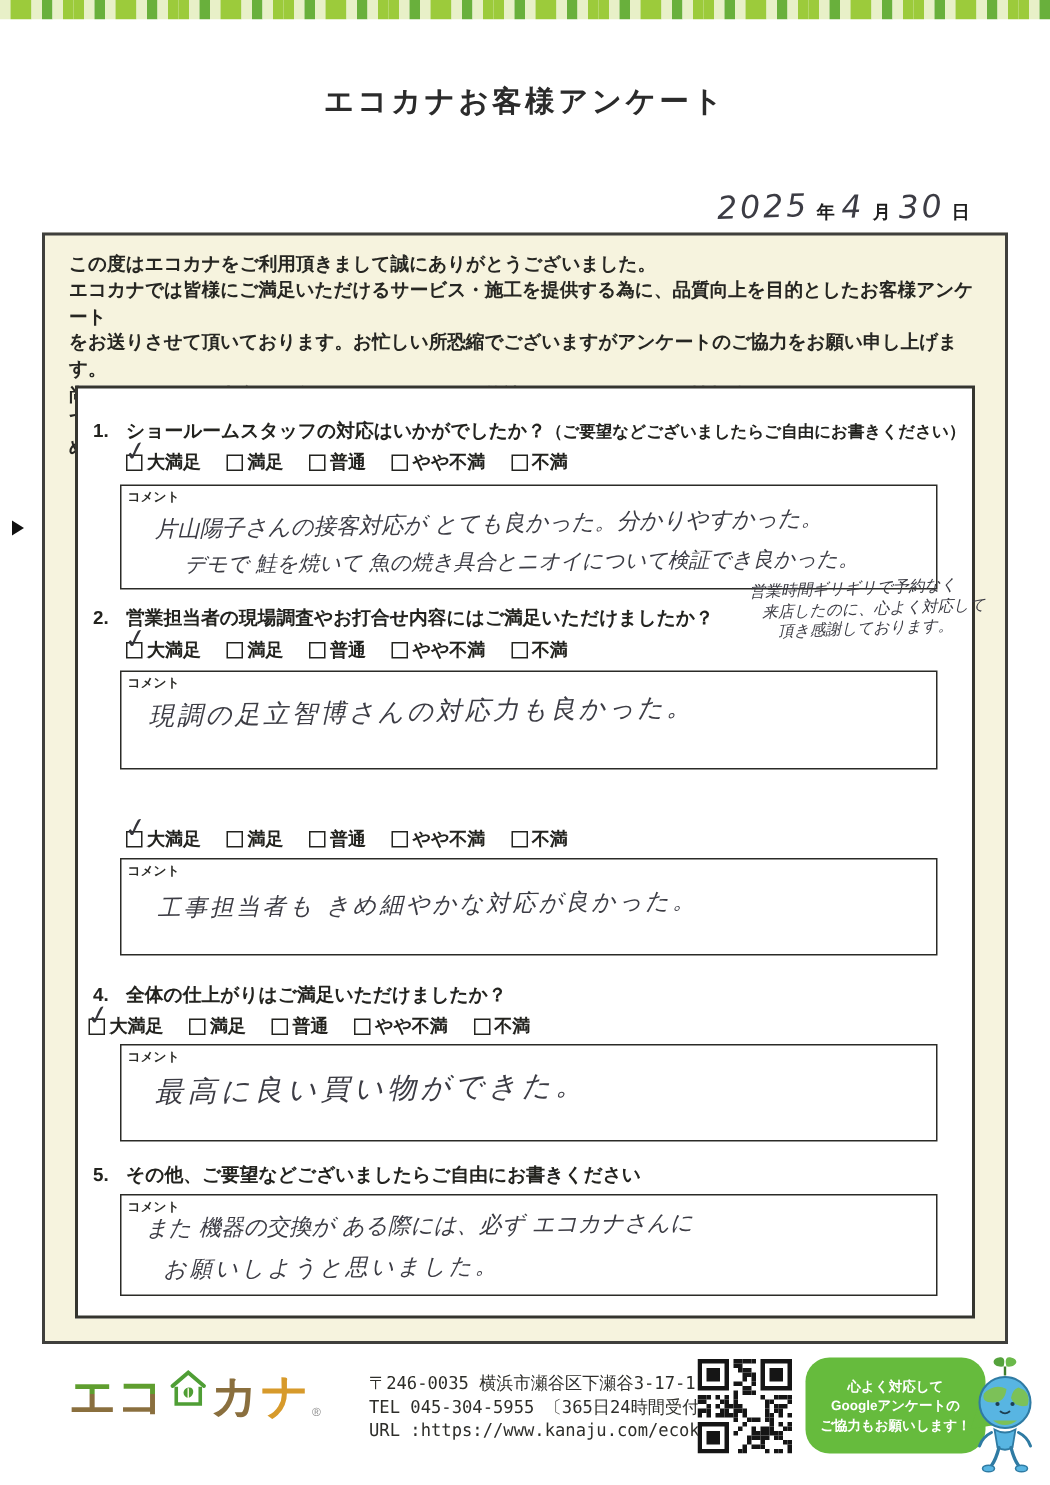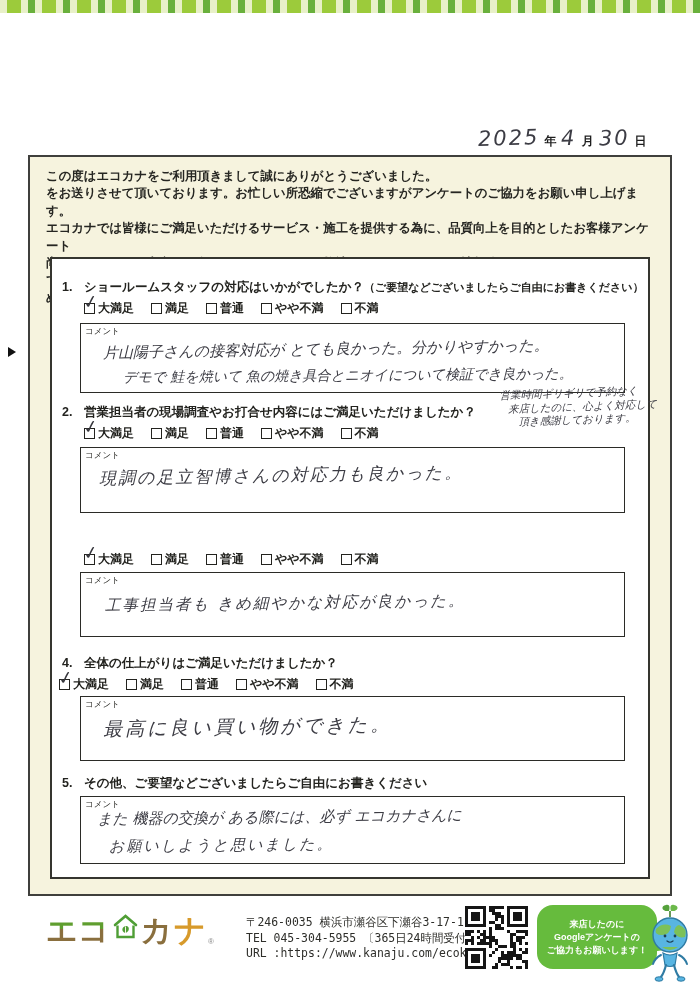--- a/index.html
+++ b/index.html
@@ -36,21 +36,21 @@
   .cb-row{position:absolute;left:32px;display:flex;gap:17px;}
   .cb-row.shift-left{left:7px;}
   .cb-item{display:flex;align-items:center;}
   .cb-box{position:relative;display:inline-block;width:11px;height:11px;box-sizing:border-box;
           border:1.8px solid #23231f;background:#fff;}
   .tick{position:absolute;left:-2px;top:-11px;font-size:18px;font-style:italic;color:#35353b;
         transform:rotate(-10deg);line-height:1;}
   .cb-label{font-size:12px;font-weight:600;margin-left:3px;color:#23231f;}
   .comment-box{position:absolute;left:28px;width:545px;box-sizing:border-box;
                border:1.6px solid #2b2b27;background:#fff;}
-  .comment-label{position:absolute;left:4px;top:2px;font-size:8.5px;font-weight:400;color:#2b2b27;}
+  .comment-label{position:absolute;left:4px;top:2px;font-size:8.5px;font-weight:700;color:#2b2b27;}
   .hw-line{position:absolute;white-space:nowrap;line-height:1.2;}
   
   .margin-note{position:absolute;left:500px;top:386px;width:170px;font-size:10.5px;line-height:13.5px;
                transform:rotate(-2deg);}
   .margin-note div:nth-child(2){padding-left:8px;}
   .margin-note div:nth-child(3){padding-left:18px;}
   
   .logo{position:absolute;left:30px;top:906px;width:200px;text-align:center;}
   .logo-row{display:flex;align-items:flex-end;justify-content:center;gap:2px;height:40px;}
   .logo-char{font-size:31px;font-weight:bold;line-height:1;}
@@ -172,37 +172,38 @@
       <span style="width: 7px; background: rgb(156, 203, 59);"></span>
       <span style="width: 7px; background: rgb(232, 240, 200);"></span>
       <span style="width: 7px; background: rgb(105, 176, 60);"></span>
       <span style="width: 7px; background: rgb(232, 240, 200);"></span>
       <span style="width: 7px; background: rgb(156, 203, 59);"></span>
       <span style="width: 7px; background: rgb(156, 203, 59);"></span>
       <span style="width: 7px; background: rgb(232, 240, 200);"></span>
       <span style="width: 7px; background: rgb(105, 176, 60);"></span>
     </div>
 
+  <div class="title">エコカナお客様アンケート</div>
 
   <div class="date-line">
     <span class="date-num hw">2025</span>
     <span class="date-unit">年</span>
     <span class="date-num hw">4</span>
     <span class="date-unit">月</span>
     <span class="date-num hw">30</span>
     <span class="date-unit">日</span>
   </div>
 
   <div class="edge-arrow"></div>
 
   <div class="outer-box">
     <div class="intro">
       <div>この度はエコカナをご利用頂きまして誠にありがとうございました。</div>
+      <div>エコカナでは皆様にご満足いただけるサービス・施工を提供する為に、品質向上を目的としたお客様アンケート</div>
       <div>をお送りさせて頂いております。お忙しい所恐縮でございますがアンケートのご協力をお願い申し上げます。</div>
-      <div>エコカナでは皆様にご満足いただけるサービス・施工を提供する為に、品質向上を目的としたお客様アンケート</div>
       <div>尚、アンケートの内容は匿名とさせていただき、弊社ホームページなどで情報公開させていただきますので、予</div>
       <div>めご了承頂きますようよろしくお願い致します。</div>
     </div>
 
     <div class="inner-box">
 
       <div class="q-block" style="top:20px;height:125px;">
         <div class="q-title-row">
           <span class="q-num">1.</span><span>ショールームスタッフの対応はいかがでしたか？</span><span class="q-note">（ご要望などございましたらご自由にお書きください）</span>
         </div>
@@ -509,21 +510,21 @@
         <rect x="6" y="6" width="9" height="9" fill="#151515"></rect>
         <rect x="42" y="0" width="21" height="21" fill="#151515"></rect>
         <rect x="45" y="3" width="15" height="15" fill="#ffffff"></rect>
         <rect x="48" y="6" width="9" height="9" fill="#151515"></rect>
         <rect x="0" y="42" width="21" height="21" fill="#151515"></rect>
         <rect x="3" y="45" width="15" height="15" fill="#ffffff"></rect>
         <rect x="6" y="48" width="9" height="9" fill="#151515"></rect>
       </svg></div>
 
   <div class="bubble">
-    <div>来店したのに</div>
+    <div>心よく対応して</div>
     <div>Googleアンケートの</div>
     <div>ご協力もお願いします！</div>
     <div class="bubble-tail"></div>
   </div>
 
   <div class="mascot">
     <svg width="48" height="84" viewBox="0 0 48 84">
       <path d="M24 14 V8" stroke="#3f7d2c" stroke-width="1.6" fill="none"></path>
       <path d="M23 8 C16 9 14 3 20 2 C24 1 24 5 23 8 Z" fill="#55a23c"></path>
       <path d="M25 8 C32 9 34 3 28 2 C24 1 24 5 25 8 Z" fill="#6bb94a"></path>

